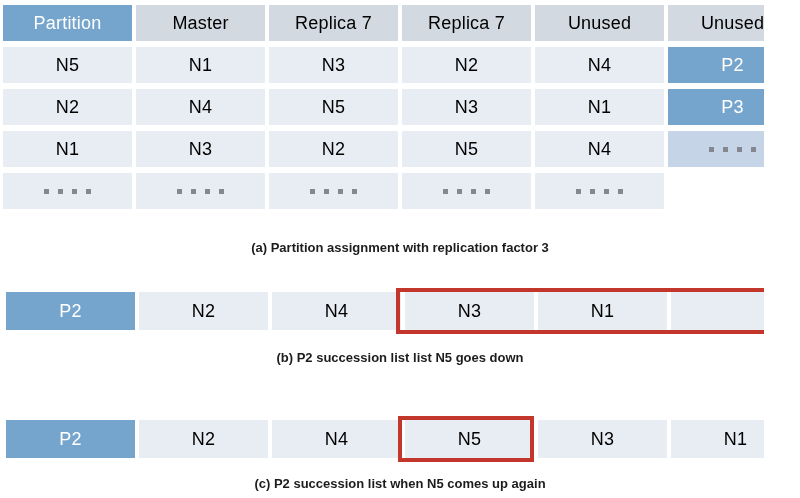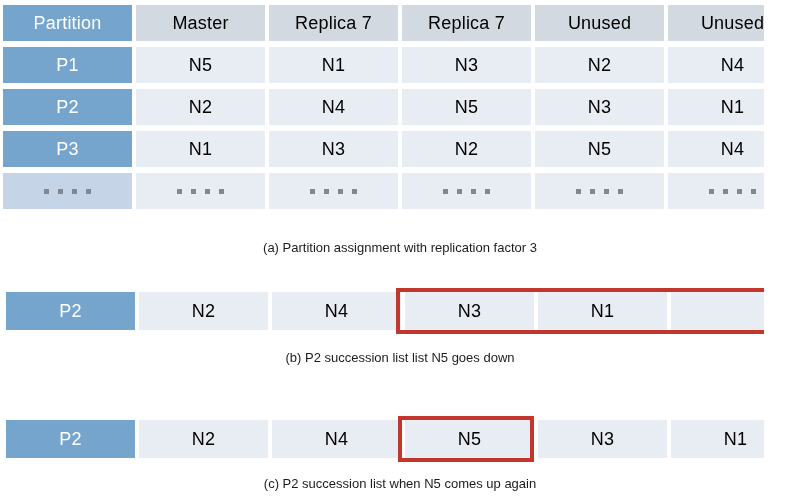--- a/index.html
+++ b/index.html
@@ -49,21 +49,21 @@
   .dot {
     width: 5px;
     height: 5px;
     background: #84878d;
     display: block;
   }
   .caption {
     width: 800px;
     text-align: center;
     font-size: 13px;
-    font-weight: 400;
+    font-weight: 700;
     color: #1c1c1c;
     line-height: 15px;
   }
   .caption-a { margin-top: 31px; }
   .caption-b { margin-top: 20px; }
   .caption-c { margin-top: 18px; }
   .rowwrap {
     position: relative;
     width: 794px;
     margin-left: 3px;
@@ -95,21 +95,20 @@
 <div class="figure">
 
   <div class="grid grid-a">
     <div class="cell head part">Partition</div>
     <div class="cell head">Master</div>
     <div class="cell head">Replica 7</div>
     <div class="cell head">Replica 7</div>
     <div class="cell head">Unused</div>
     <div class="cell head">Unused</div>
 
-    <div class="cell part">P1</div>
     <div class="cell">N5</div>
     <div class="cell">N1</div>
     <div class="cell">N3</div>
     <div class="cell">N2</div>
     <div class="cell">N4</div>
 
     <div class="cell part">P2</div>
     <div class="cell">N2</div>
     <div class="cell">N4</div>
     <div class="cell">N5</div>

